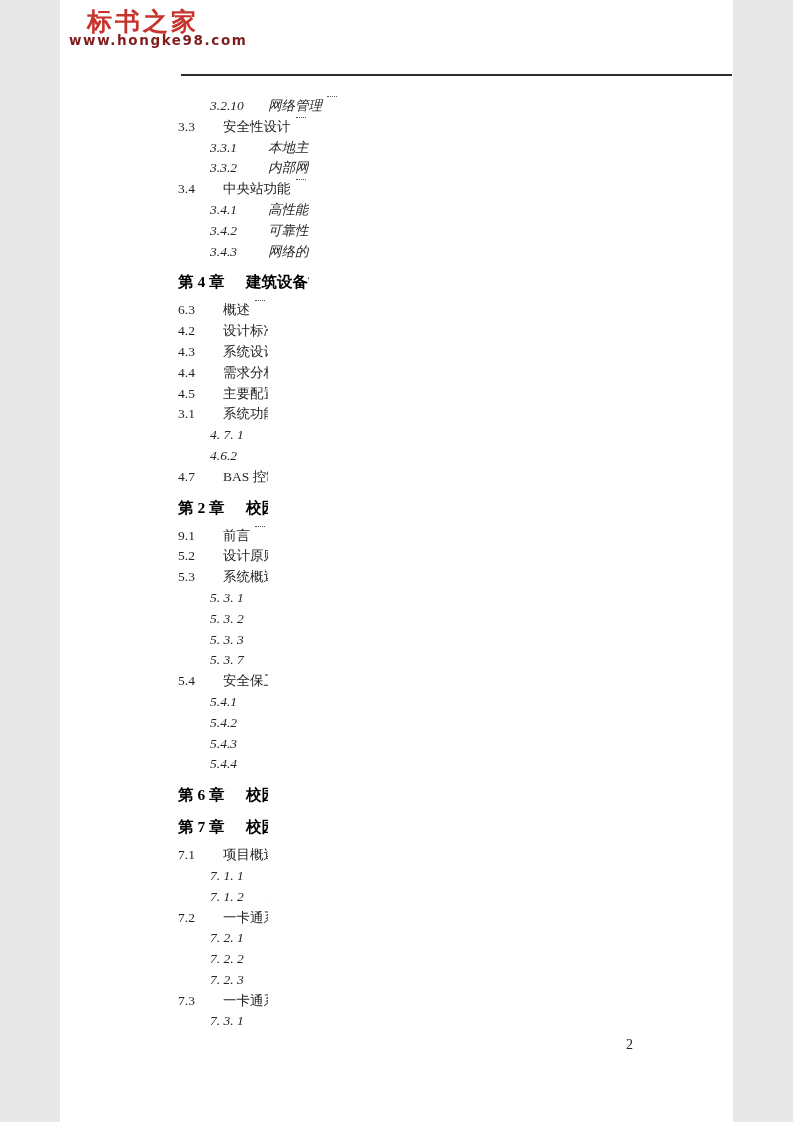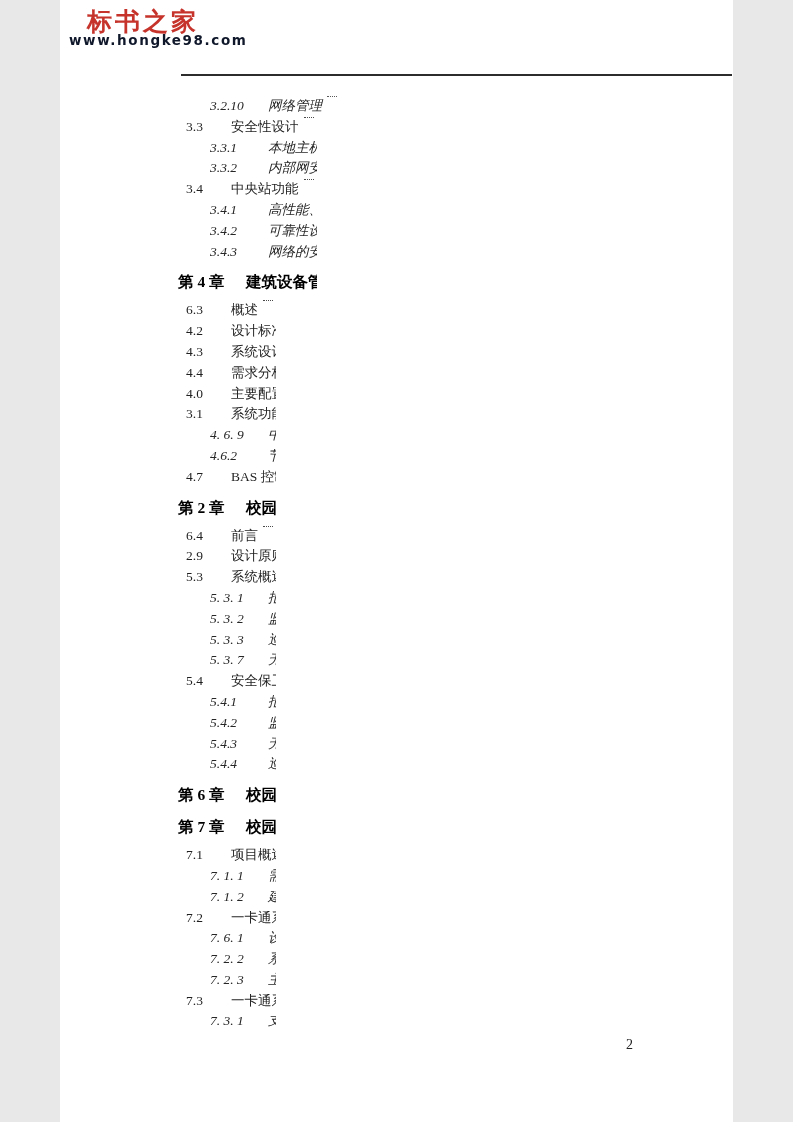--- a/index.html
+++ b/index.html
@@ -16,40 +16,40 @@
   .brand{
     position:absolute;left:27px;top:5px;
     font-family:"DejaVu Sans","Liberation Sans",sans-serif;
     font-weight:bold;font-size:25px;letter-spacing:3px;
     color:#c5332b;
   }
   .brand-url{
     position:absolute;left:9px;top:32px;
     font-family:"DejaVu Sans","Liberation Sans",sans-serif;
     font-weight:bold;font-size:13.5px;letter-spacing:1.6px;
-    color:#0f172a;
+    color:#7f1d1d;
   }
   .header-rule{
     position:absolute;left:121px;top:74px;width:551px;height:0;
     border-top:2px solid #2c2c2c;
   }
   
   .toc{
     position:absolute;left:118px;top:96px;width:575px;
   }
   .row{
     display:flex;align-items:flex-start;
     height:20.8px;line-height:20.8px;
     font-size:13.5px;white-space:nowrap;
   }
   .row .num{flex:none;}
   .row .title{flex:none;padding-right:2px;}
   .row .dots{flex:1 1 auto;border-bottom:1.9px dotted #4a4a4a;margin:0 3px 4px 3px;min-width:10px;}
   .row .page{flex:none;min-width:22px;text-align:right;}
-  .row.l2 .num{margin-left:8px;width:45px;}
+  .row.l2 .num{margin-left:0;width:45px;}
   .row.l3{font-style:italic;color:#262626;}
   .row.l3 .num{margin-left:32px;width:58px;}
   .row.l3 .dots{border-bottom:1.7px dotted #5a5a5a;}
   .row.ch{
     font-weight:bold;font-size:15.5px;color:#000;
     height:24px;line-height:24px;margin:8px 0 6px 0;
   }
   .row.ch .num{width:68px;}
   .row.ch .dots{border-bottom:2.6px dotted #000;margin-bottom:5px;}
   .row.ch .page{min-width:24px;}
@@ -198,33 +198,33 @@
     <span class="dots"></span>
     <span class="page">53</span>
   </div>
       <div class="row l2">
     <span class="num">4.4</span>
     <span class="title">需求分析及功能说明</span>
     <span class="dots"></span>
     <span class="page">54</span>
   </div>
       <div class="row l2">
-    <span class="num">4.0</span>
+    <span class="num">4.5</span>
     <span class="title">主要配置功能</span>
     <span class="dots"></span>
     <span class="page">57</span>
   </div>
       <div class="row l2">
     <span class="num">3.1</span>
     <span class="title">系统功能描述及能源控制软件</span>
     <span class="dots"></span>
     <span class="page">58</span>
   </div>
       <div class="row l3">
-    <span class="num">4. 6. 9</span>
+    <span class="num">4. 7. 1</span>
     <span class="title">中央站功能</span>
     <span class="dots"></span>
     <span class="page">58</span>
   </div>
       <div class="row l3">
     <span class="num">4.6.2</span>
     <span class="title">节能效果技术分析</span>
     <span class="dots"></span>
     <span class="page">59</span>
   </div>
@@ -234,27 +234,27 @@
     <span class="dots"></span>
     <span class="page">60</span>
   </div>
       <div class="row ch">
     <span class="num">第 2 章</span>
     <span class="title">校园安全防范系统</span>
     <span class="dots"></span>
     <span class="page">62</span>
   </div>
       <div class="row l2">
-    <span class="num">6.4</span>
+    <span class="num">9.1</span>
     <span class="title">前言</span>
     <span class="dots"></span>
     <span class="page">62</span>
   </div>
       <div class="row l2">
-    <span class="num">2.9</span>
+    <span class="num">5.2</span>
     <span class="title">设计原则</span>
     <span class="dots"></span>
     <span class="page">62</span>
   </div>
       <div class="row l2">
     <span class="num">5.3</span>
     <span class="title">系统概述</span>
     <span class="dots"></span>
     <span class="page">64</span>
   </div>
@@ -342,21 +342,21 @@
     <span class="dots"></span>
     <span class="page">79</span>
   </div>
       <div class="row l2">
     <span class="num">7.2</span>
     <span class="title">一卡通系统总体规划</span>
     <span class="dots"></span>
     <span class="page">80</span>
   </div>
       <div class="row l3">
-    <span class="num">7. 6. 1</span>
+    <span class="num">7. 2. 1</span>
     <span class="title">设计原则和依据</span>
     <span class="dots"></span>
     <span class="page">80</span>
   </div>
       <div class="row l3">
     <span class="num">7. 2. 2</span>
     <span class="title">系统总体架构</span>
     <span class="dots"></span>
     <span class="page">82</span>
   </div>

